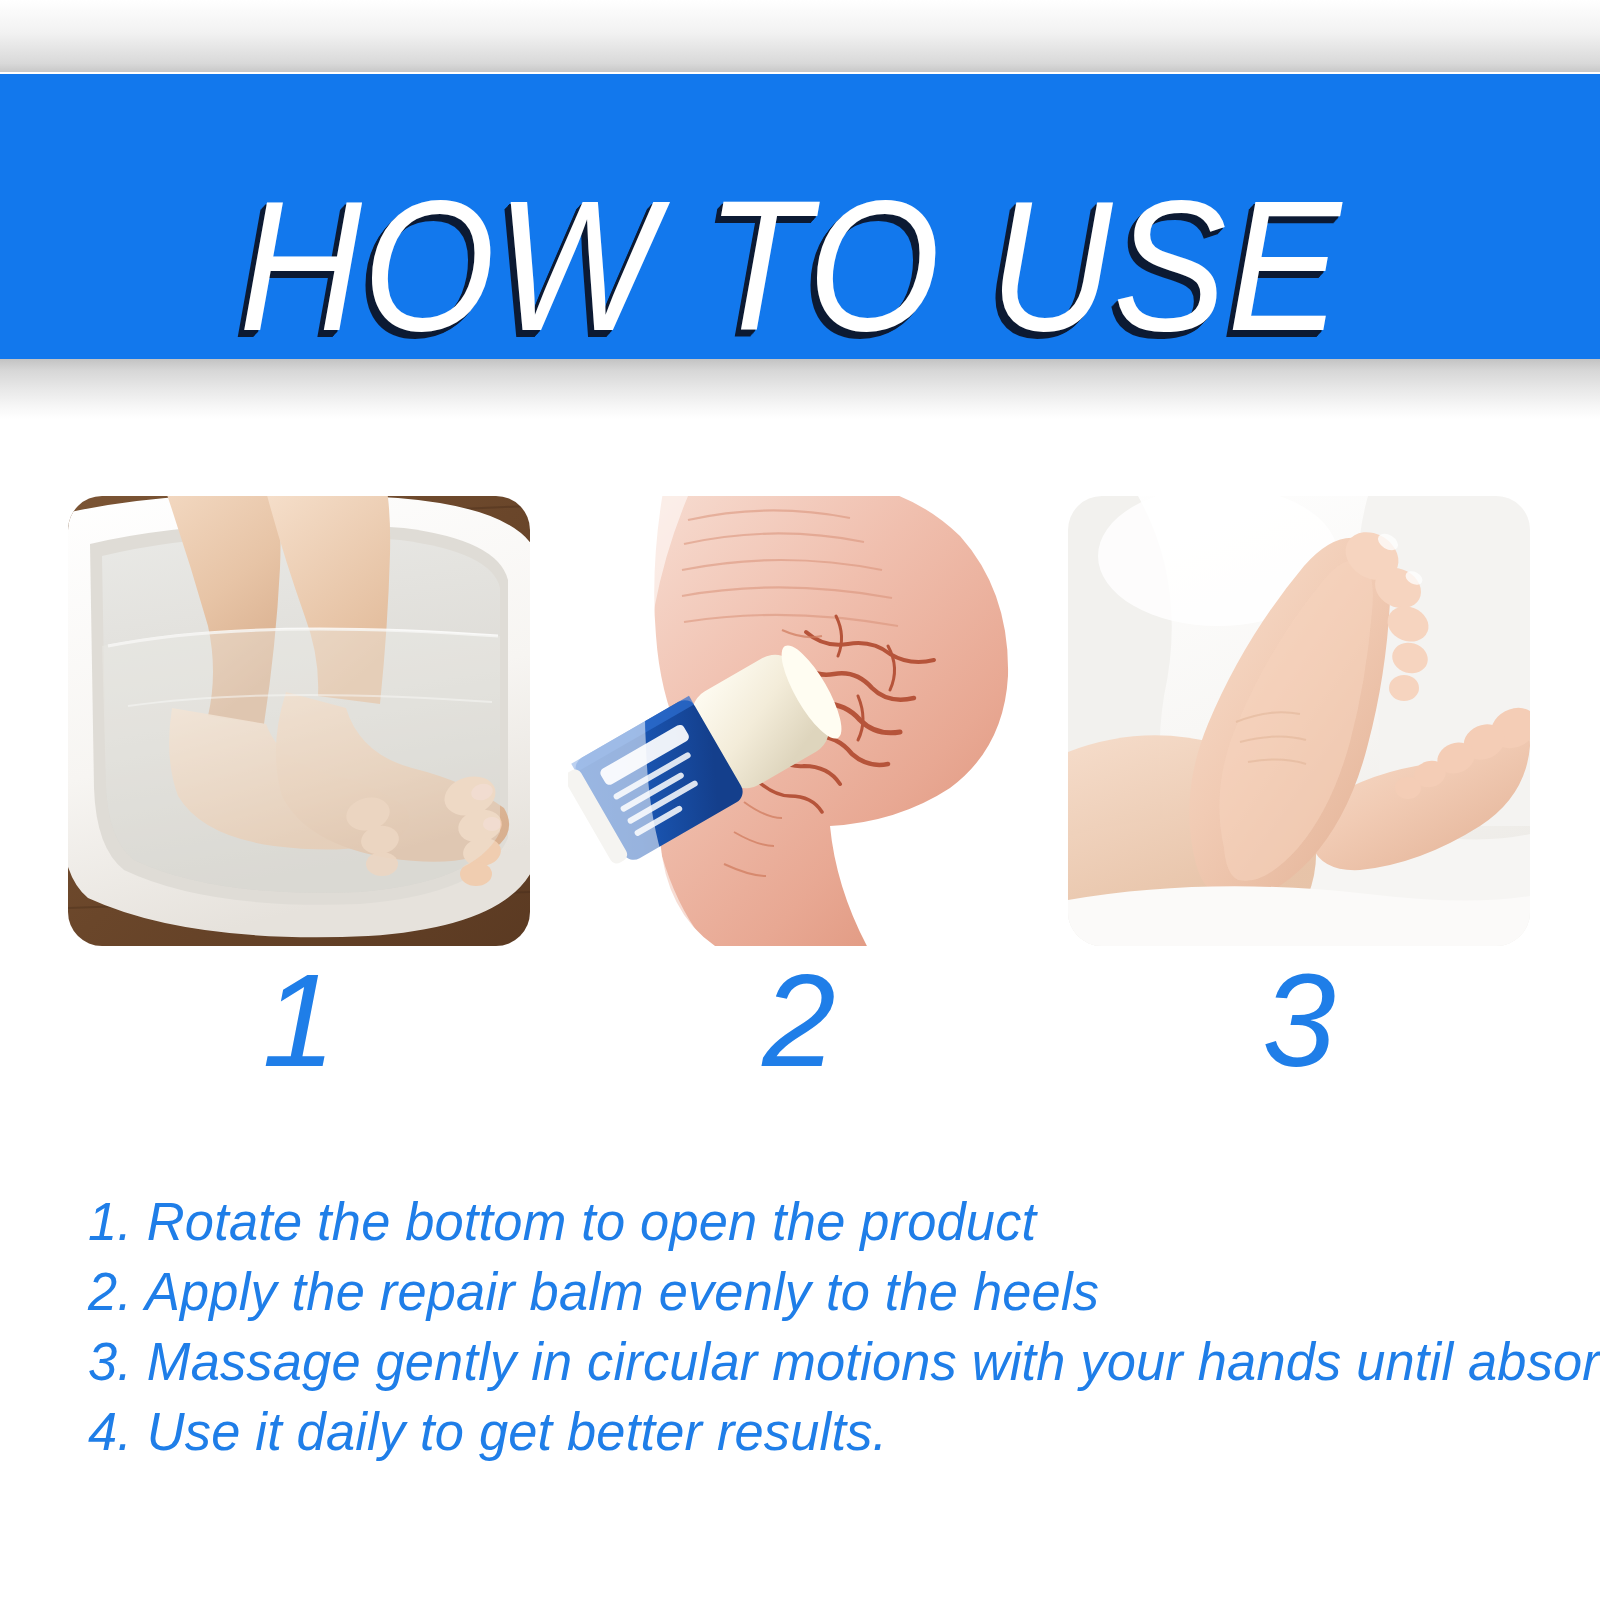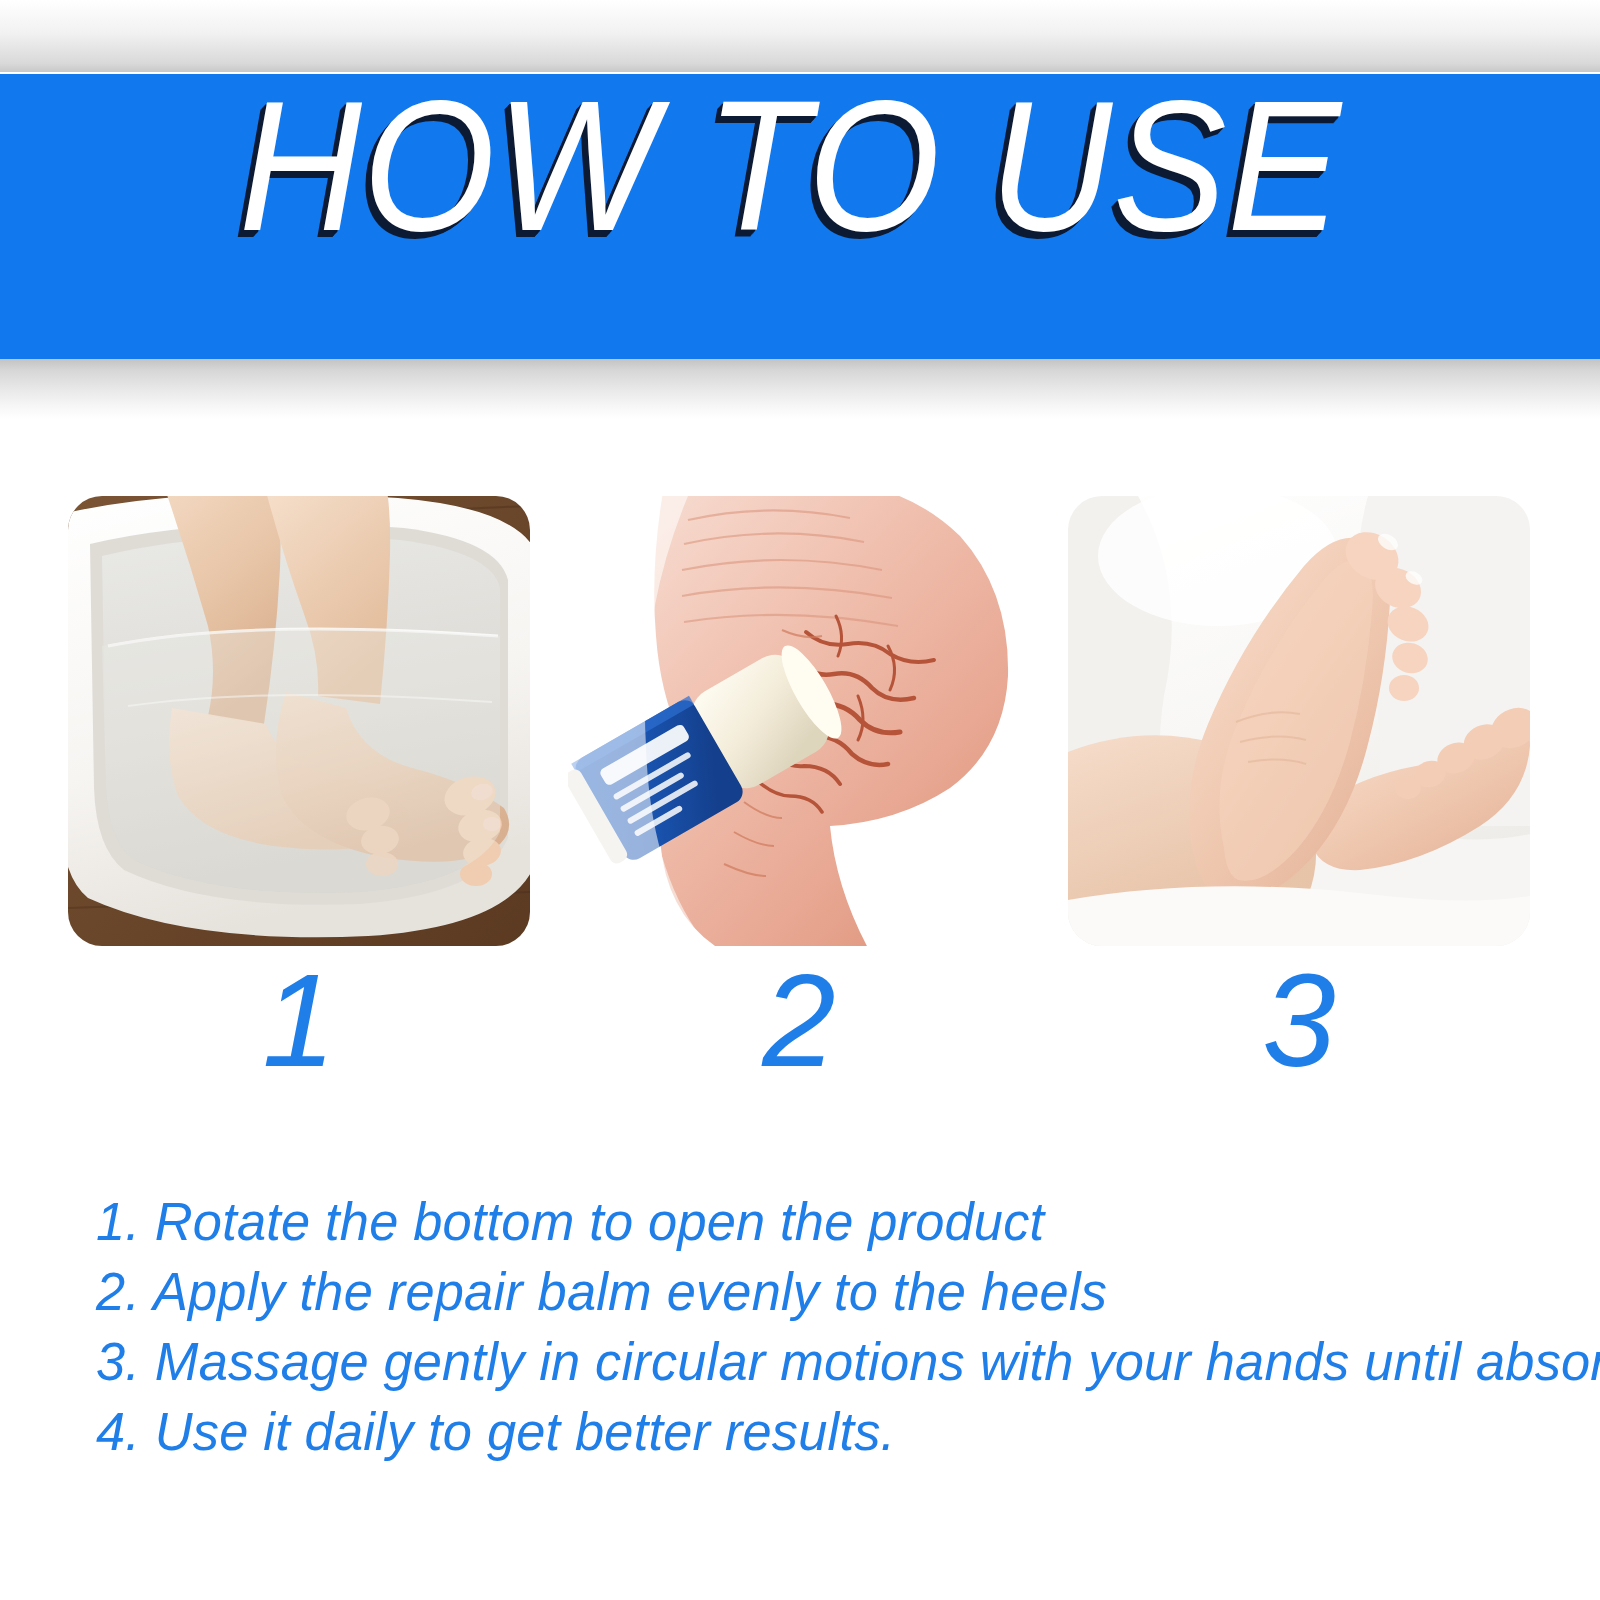--- a/index.html
+++ b/index.html
@@ -39,21 +39,21 @@
     background: linear-gradient(to bottom, #ffffff 0%, #f2f2f2 45%, #d9d9d9 88%, #c8c8c8 100%);
   }
   .banner {
     position: absolute;
     left: 0;
     top: 74px;
     width: 1600px;
     height: 285px;
     background: #1278ed;
     display: flex;
-    align-items: flex-start;
+    align-items: flex-end;
     justify-content: center;
     overflow: hidden;
   }
   .banner-title {
     font-family: "Liberation Sans Narrow", "Liberation Sans", sans-serif;
     font-style: italic;
     font-weight: 400;
     font-size: 185px;
     line-height: 1;
     letter-spacing: 1px;
@@ -108,21 +108,21 @@
     font-size: 132px;
     line-height: 1.05;
     color: #1f7ee8;
     margin-top: 6px;
     user-select: none;
   }
 
   
   .instructions {
     position: absolute;
-    left: 96px;
+    left: 88px;
     top: 1186px;
     width: 1480px;
   }
   .instr-line {
     font-family: "Liberation Sans Narrow", "Liberation Sans", sans-serif;
     font-style: italic;
     font-weight: 400;
     font-size: 54px;
     line-height: 70px;
     color: #1f7ee8;

